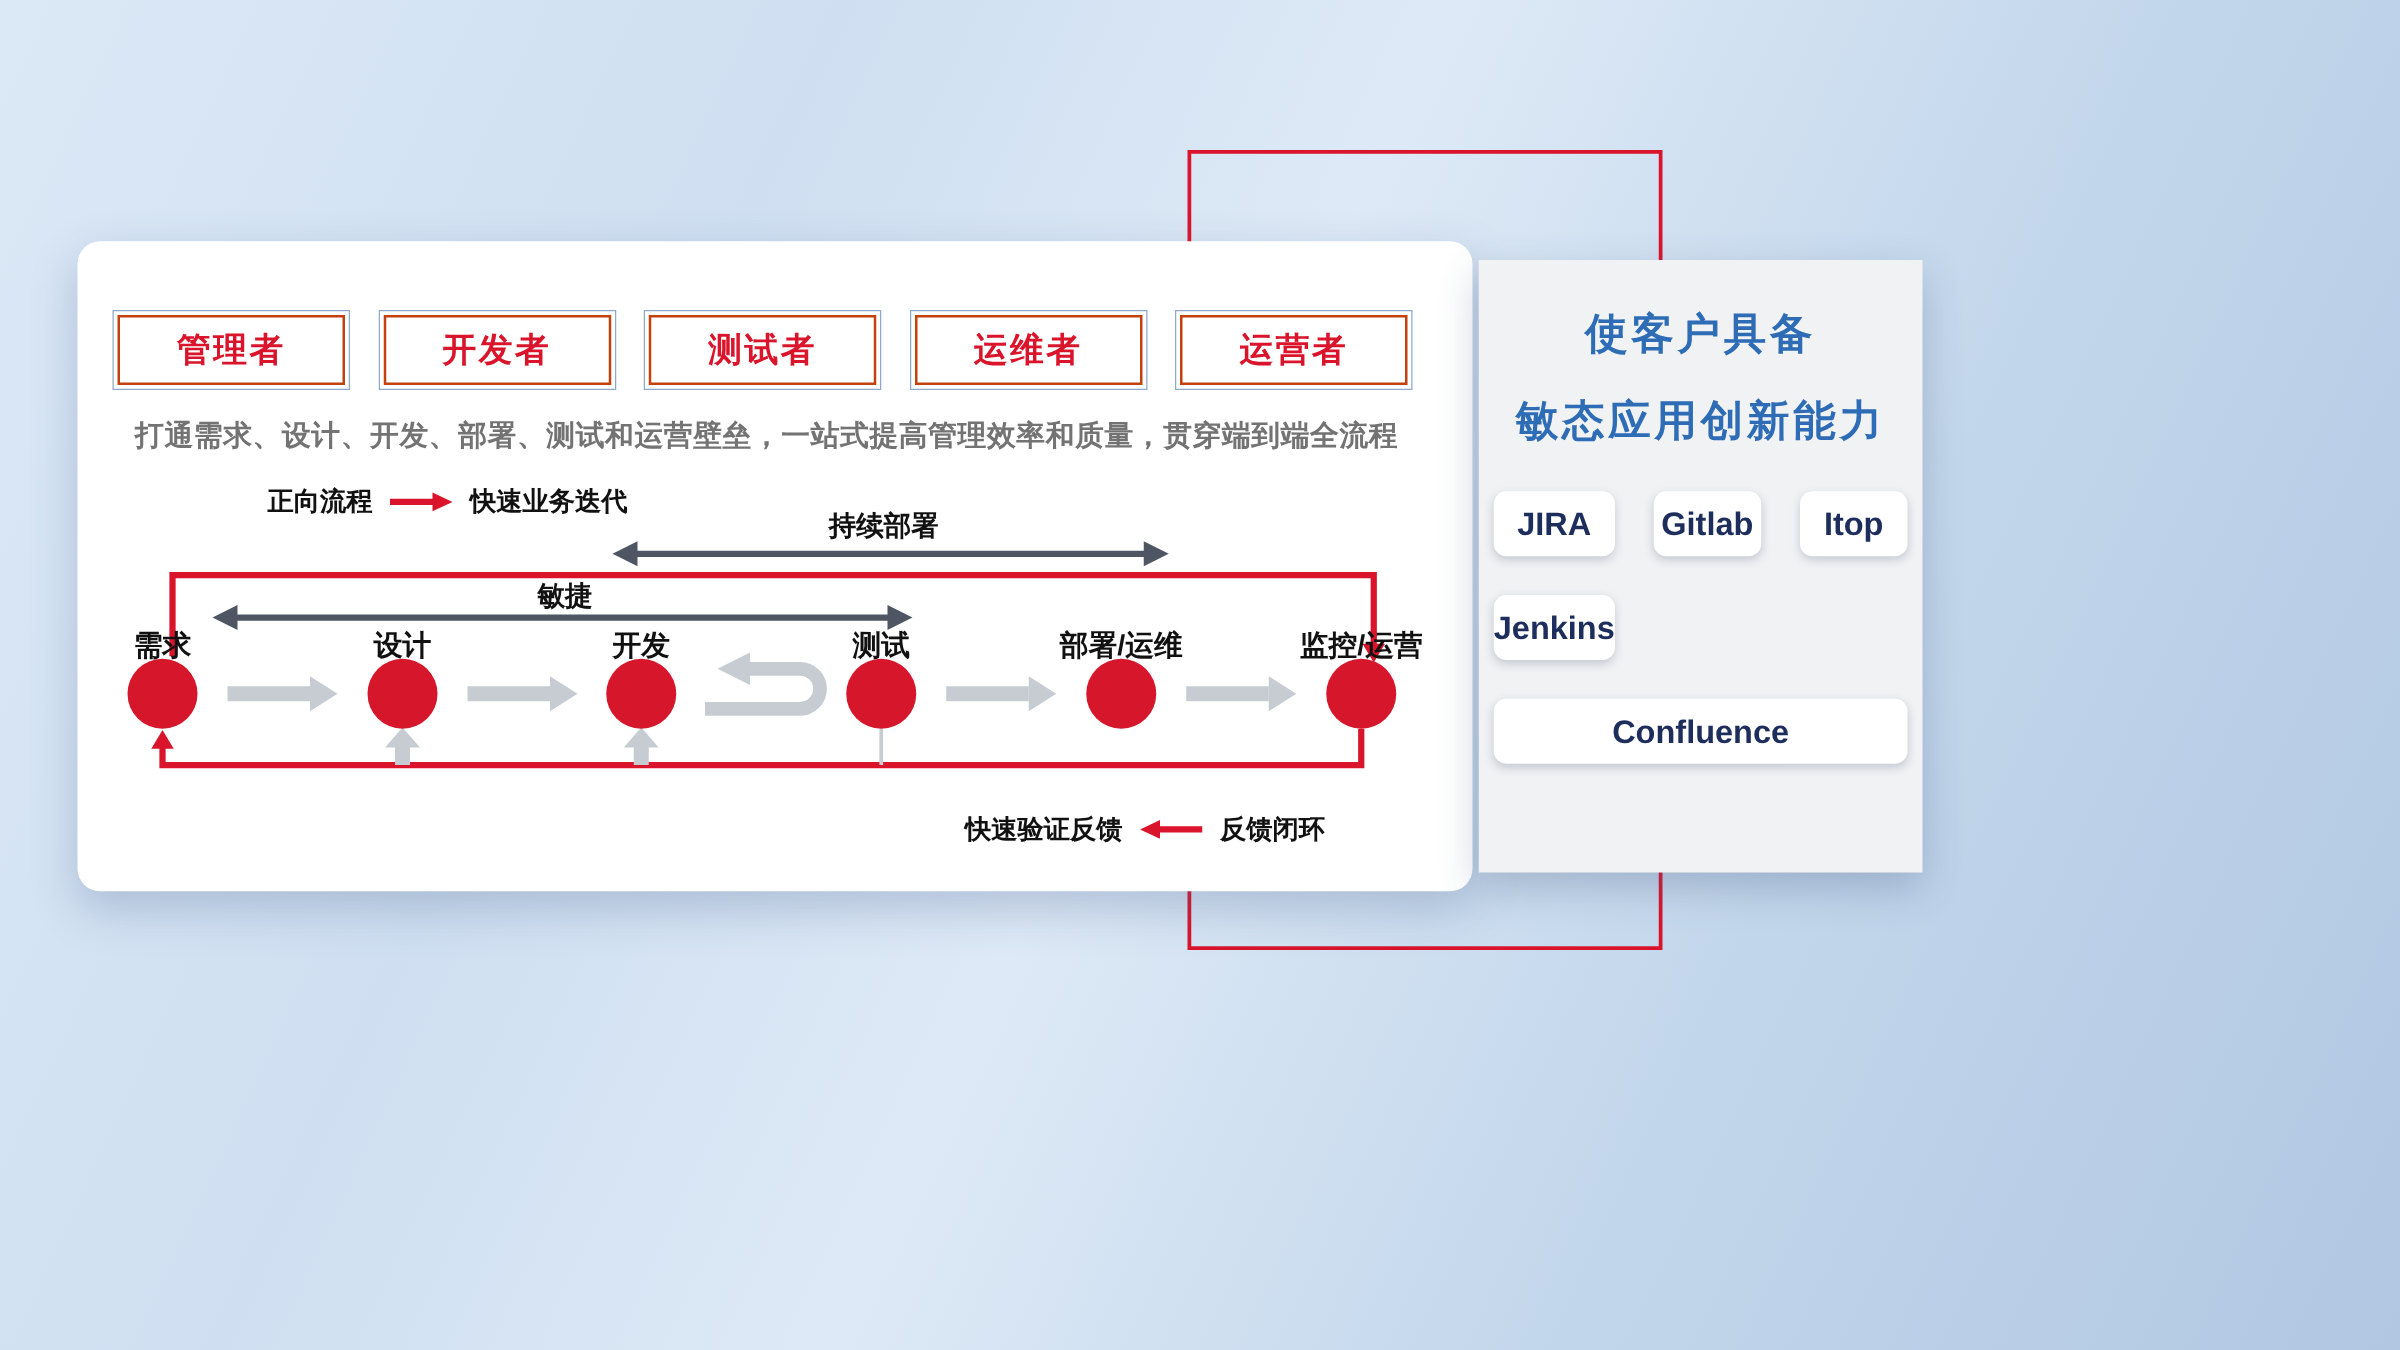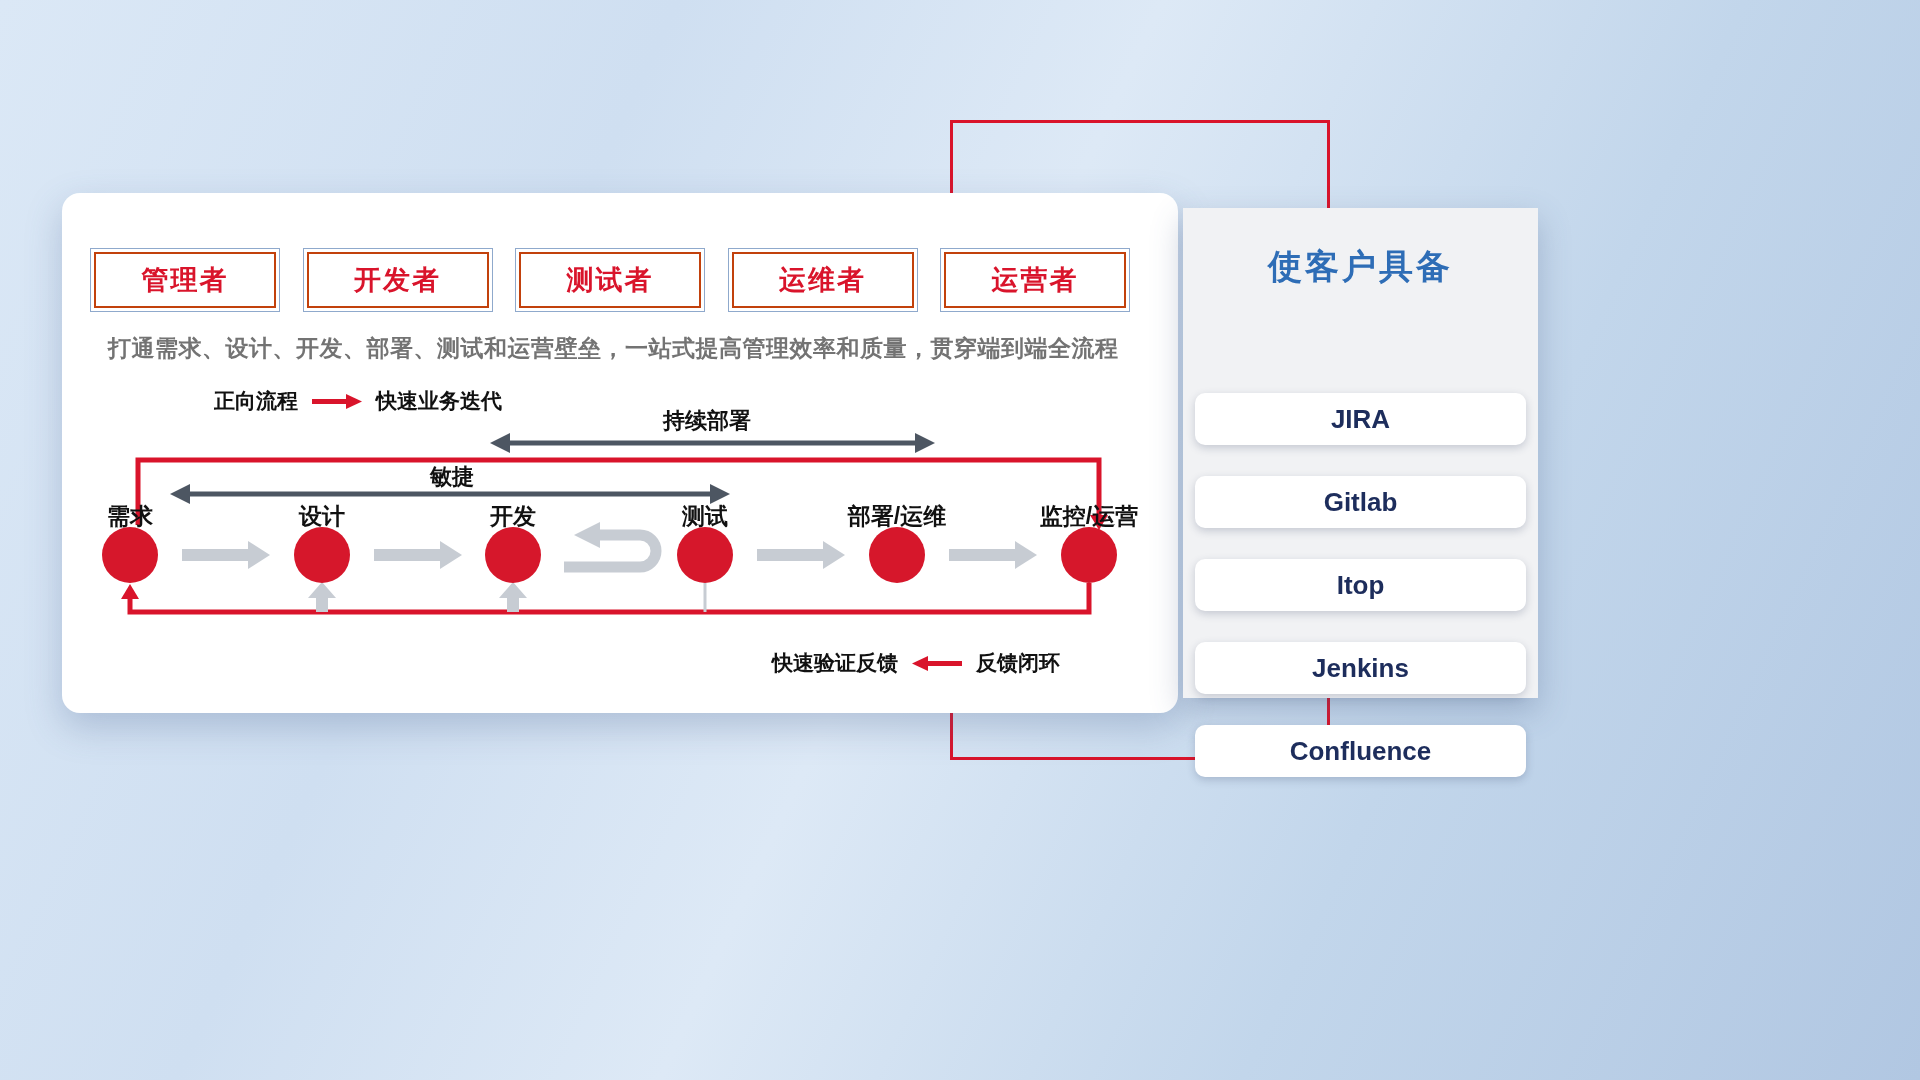--- a/index.html
+++ b/index.html
@@ -60,21 +60,21 @@
     box-shadow:0 12px 30px rgba(70,90,130,0.30);
   }
   .side-title {
     width:100%; text-align:center; color:#2e6db6; font-weight:bold;
     font-size:34px; letter-spacing:3px;
   }
   .side-title-1 { top:36px; }
   .side-title-2 { top:106px; }
   .tools-grid {
     left:12px; top:185px; width:331px;
-    display:grid; grid-template-columns:1fr; column-gap:24px; row-gap:29px;gap:31px;
+    display:grid; grid-template-columns:1fr 1fr 1fr; column-gap:24px; row-gap:29px;gap:31px;
   }
   .tool-chip {
     height:52px; background:#ffffff; border-radius:10px;
     box-shadow:0 3px 8px rgba(40,55,90,0.22);
     display:flex; align-items:center; justify-content:center;
     color:#1d2d5c; font-weight:bold; font-size:26px;
   }
   .tool-chip.wide { grid-column:1 / -1; }
 </style>
 </head>
@@ -184,20 +184,21 @@
       <rect x="14" y="6" width="36" height="5" fill="#d9142b"></rect>
       <polygon points="0,8.5 16,1 16,16" fill="#d9142b"></polygon>
     </svg>
     <span class="legend-label">反馈闭环</span>
   </div>
 
 </div>
 
 <div class="abs side-panel">
   <div class="abs side-title side-title-1">使客户具备</div>
+  <div class="abs side-title side-title-2">敏态应用创新能力</div>
 
   <div class="abs tools-grid">
     <div class="tool-chip">JIRA</div>
     <div class="tool-chip">Gitlab</div>
     <div class="tool-chip">Itop</div>
     <div class="tool-chip">Jenkins</div>
     <div class="tool-chip wide">Confluence</div>
   </div>
 </div>
 

